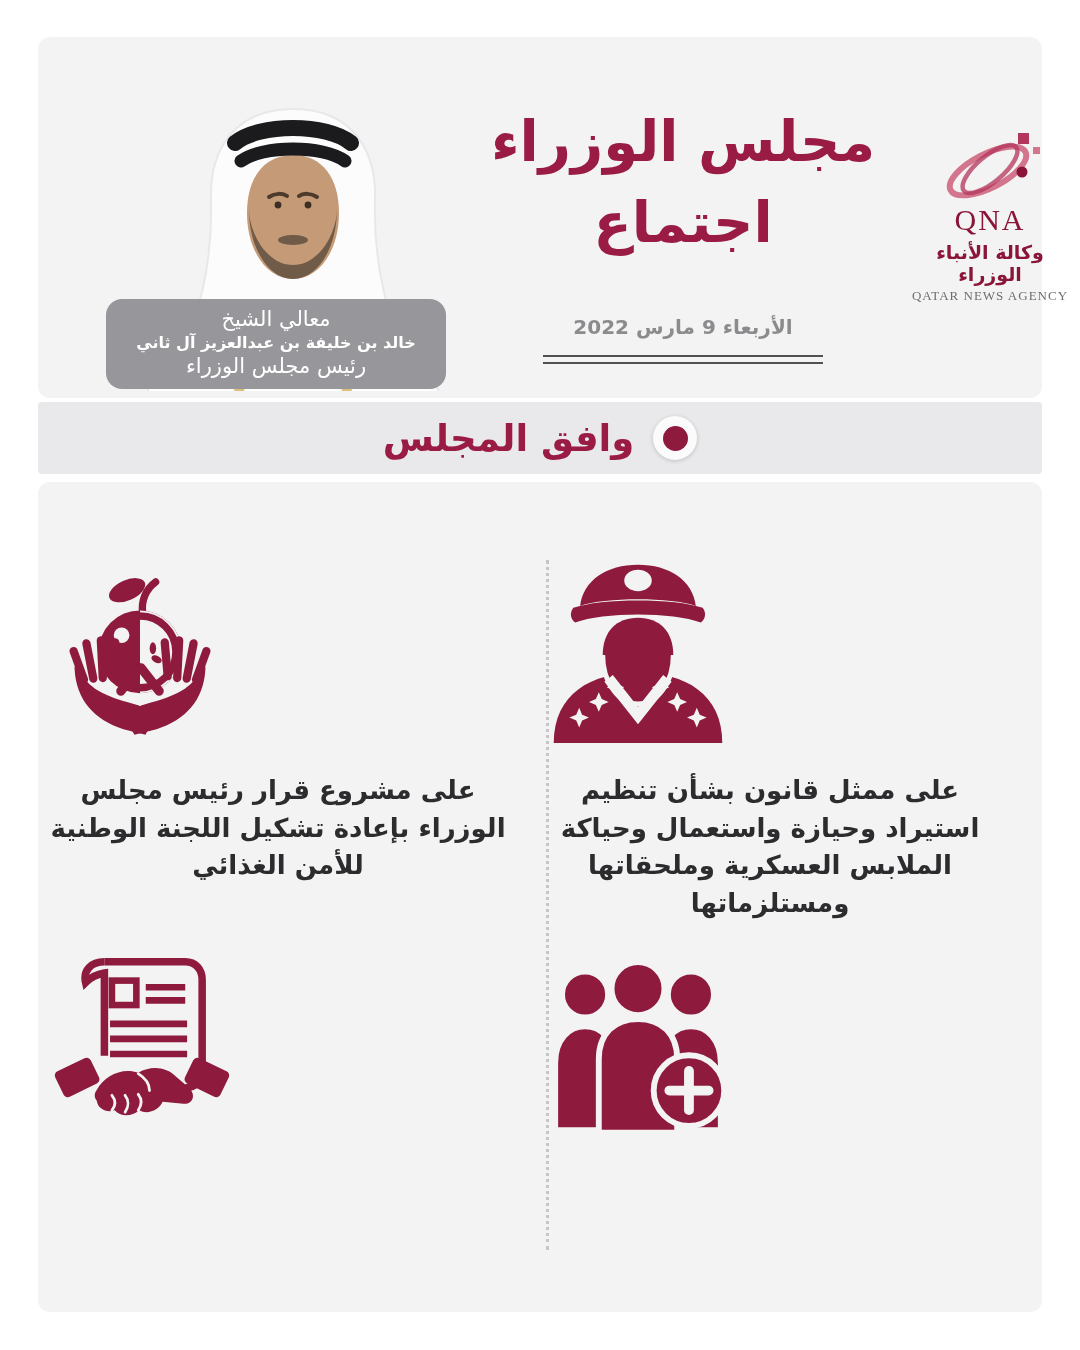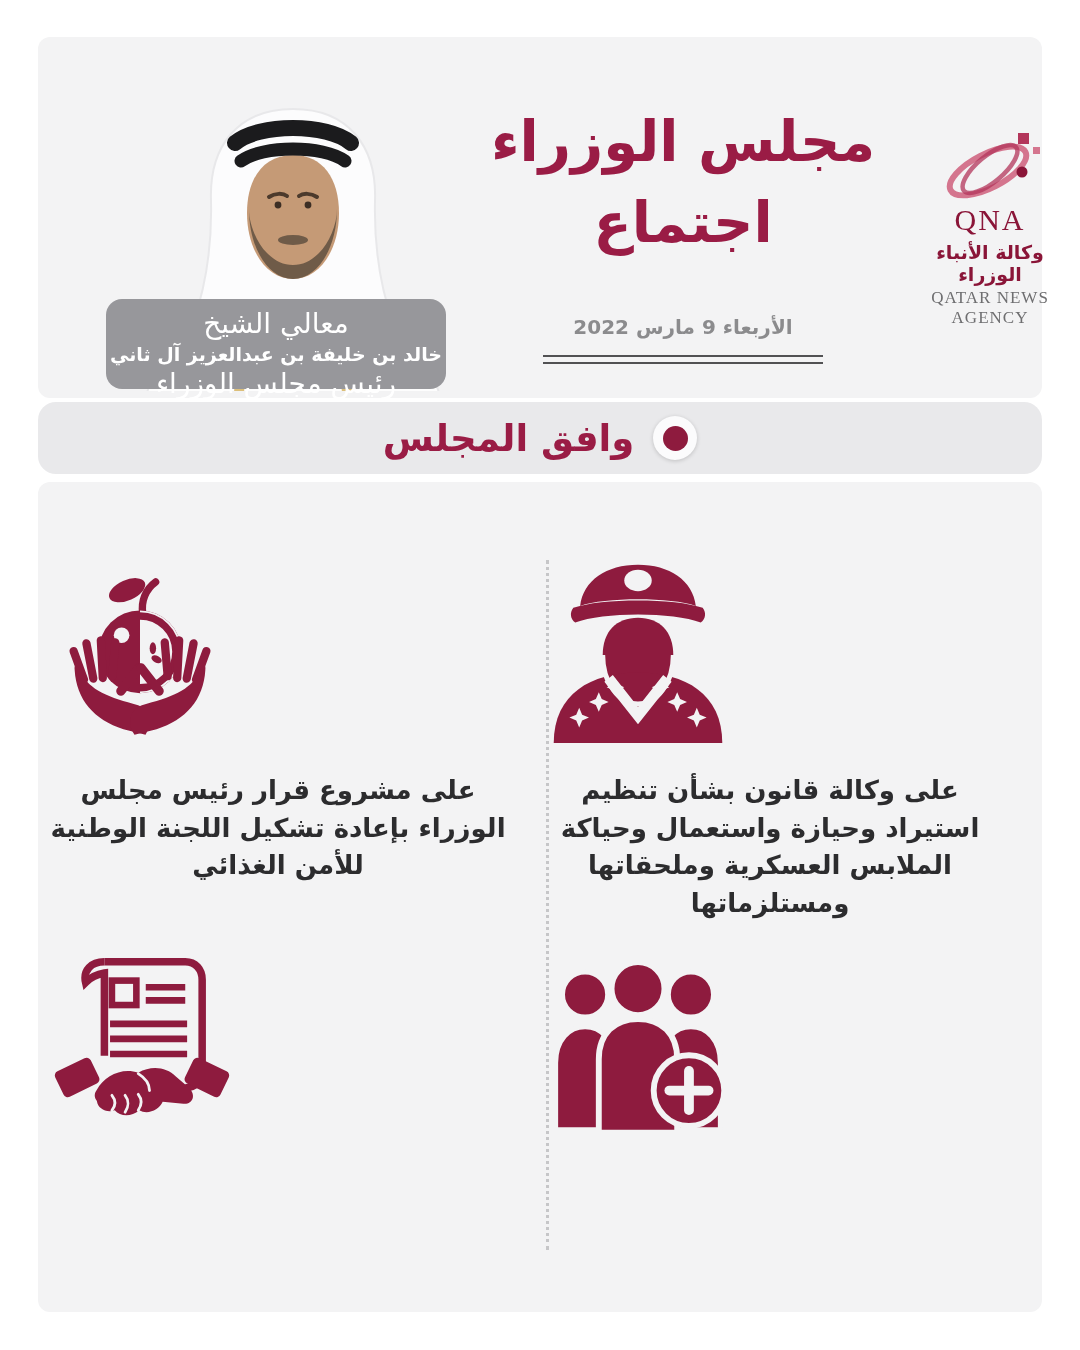--- a/index.html
+++ b/index.html
@@ -10,39 +10,39 @@
   *{margin:0;padding:0;box-sizing:border-box;}
   html,body{width:1080px;height:1350px;}
   body{background:#ffffff;font-family:"DejaVu Sans",sans-serif;position:relative;overflow:hidden;}
   .abs{position:absolute;}
 
   
   .header-card{left:38px;top:37px;width:1004px;height:361px;background:var(--card-bg);border-radius:12px;}
   .portrait{left:85px;top:56px;width:340px;height:298px;overflow:hidden;}
   .caption-box{left:68px;top:262px;width:340px;height:90px;background:var(--caption-bg);border-radius:16px;
     color:#fff;text-align:center;padding-top:7px;line-height:1.28;}
-  .caption-box .l1,.caption-box .l3{font-size:28px;}
-  .caption-box .l2{font-size:19px;font-weight:bold;}
+  .caption-box .l1,.caption-box .l3{font-size:21px;}
+  .caption-box .l2{font-size:16px;font-weight:bold;}
 
   .title-block{left:450px;top:64px;width:390px;text-align:center;color:var(--accent);
     font-weight:bold;font-size:56px;line-height:1.45;}
   .date-block{left:450px;top:278px;width:390px;text-align:center;color:var(--date-gray);
     font-weight:bold;font-size:20px;}
   .date-underline{width:280px;margin:16px auto 0;height:9px;
     border-top:2.5px solid var(--underline);border-bottom:2.5px solid var(--underline);}
 
   .logo-block{left:860px;top:88px;width:160px;text-align:center;margin-left:12px;}
   .logo-abbr{font-family:"Liberation Serif","DejaVu Serif",serif;color:var(--logo-maroon);
     font-size:30px;letter-spacing:2px;margin-top:-8px;}
   .logo-ar{color:var(--logo-maroon);font-weight:bold;font-size:19px;margin-top:4px;}
   .logo-en{font-family:"Liberation Serif","DejaVu Serif",serif;color:var(--logo-gray);
-    font-size:17px;letter-spacing:1px;margin-top:3px;}
+    font-size:13px;letter-spacing:1px;margin-top:3px;}
 
   
-  .banner{left:38px;top:402px;width:1004px;height:72px;background:var(--banner-bg);border-radius:18px;
+  .banner{left:38px;top:402px;width:1004px;height:72px;background:var(--banner-bg);border-radius:4px;
     display:flex;align-items:center;justify-content:center;gap:19px;}
   .bullet-outer{width:44px;height:44px;border-radius:50%;background:#FBFBFC;
     box-shadow:0 1px 4px rgba(0,0,0,0.18);display:flex;align-items:center;justify-content:center;}
   .bullet-inner{width:25px;height:25px;border-radius:50%;background:var(--icon-maroon);}
   .banner-label{color:var(--accent);font-weight:bold;font-size:37px;}
 
   
   .main-section{left:38px;top:482px;width:1004px;height:830px;background:var(--card-bg);border-radius:12px;}
   .divider{left:508px;top:78px;height:690px;width:0;border-left:3px dotted var(--divider);}
   .grid{position:absolute;inset:0;display:grid;grid-template-columns:1fr 1fr;grid-template-rows:1fr 1fr;
@@ -132,21 +132,21 @@
           <g fill="var(--card-bg)">
             <path d="M40,154 L43,161 L50,164 L43,167 L40,174 L37,167 L30,164 L37,161 Z"></path>
             <path d="M60,138 L63,145 L70,148 L63,151 L60,158 L57,151 L50,148 L57,145 Z"></path>
             <path d="M77,124 L79.7,130.3 L86,133 L79.7,135.7 L77,142 L74.3,135.7 L68,133 L74.3,130.3 Z"></path>
             <path d="M160,154 L163,161 L170,164 L163,167 L160,174 L157,167 L150,164 L157,161 Z"></path>
             <path d="M140,138 L143,145 L150,148 L143,151 L140,158 L137,151 L130,148 L137,145 Z"></path>
             <path d="M123,124 L125.7,130.3 L132,133 L125.7,135.7 L123,142 L120.3,135.7 L114,133 L120.3,130.3 Z"></path>
           </g>
         </svg>
       </div>
-      <div class="cell-text">على وكالة قانون بشأن تنظيم استيراد وحيازة واستعمال وحياكة الملابس العسكرية وملحقاتها ومستلزماتها</div>
+      <div class="cell-text">على ممثل قانون بشأن تنظيم استيراد وحيازة واستعمال وحياكة الملابس العسكرية وملحقاتها ومستلزماتها</div>
     </div>
 
     <div class="cell">
       <div class="icon-wrap">
         <svg width="184" height="180" viewBox="0 0 200 185">
           <path d="M103,46 C101,33 106,20 117,12" stroke="currentColor" stroke-width="8" fill="none" stroke-linecap="round"></path>
           <ellipse cx="86" cy="21" rx="21" ry="11" fill="currentColor" transform="rotate(-24 86 21)"></ellipse>
           <circle cx="100" cy="88" r="45" fill="currentColor"></circle>
           <path d="M100,43 A45,45 0 0 1 100,133 Z" fill="var(--card-bg)"></path>
           <path d="M100,49 A39,39 0 0 1 100,127" stroke="currentColor" stroke-width="8" fill="none"></path>

